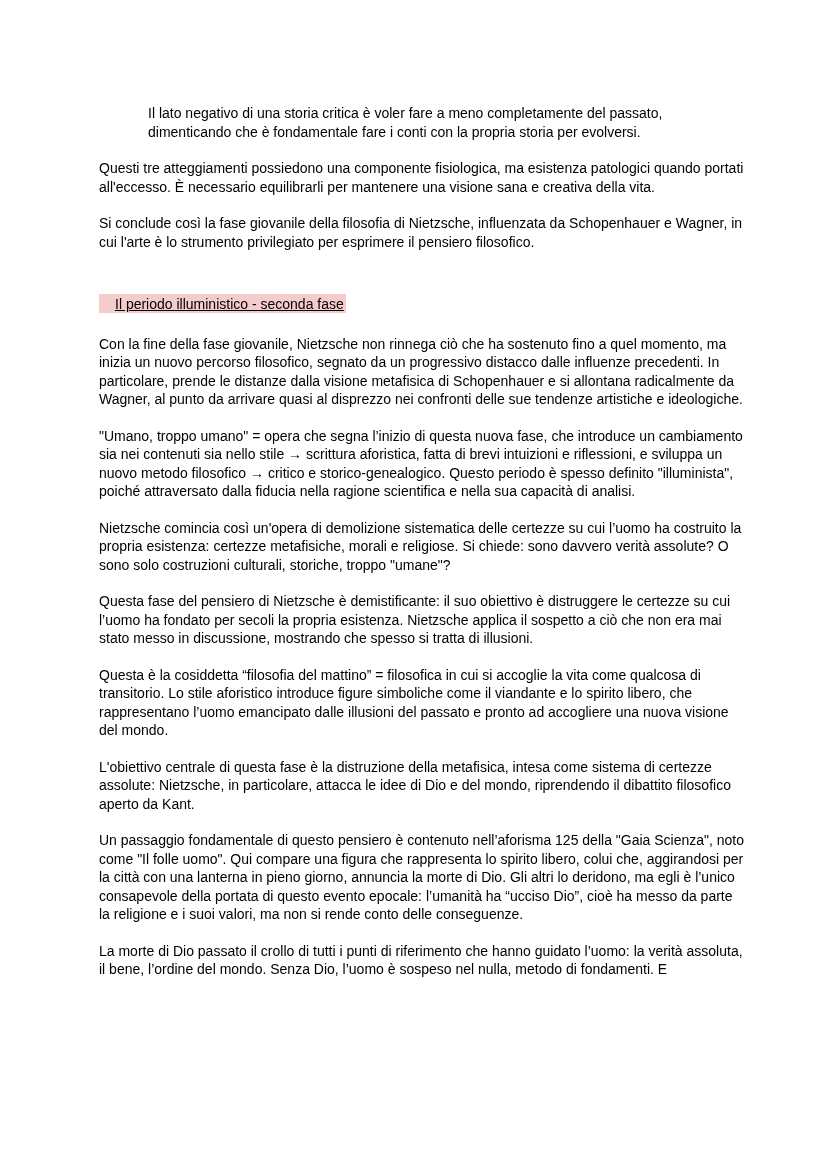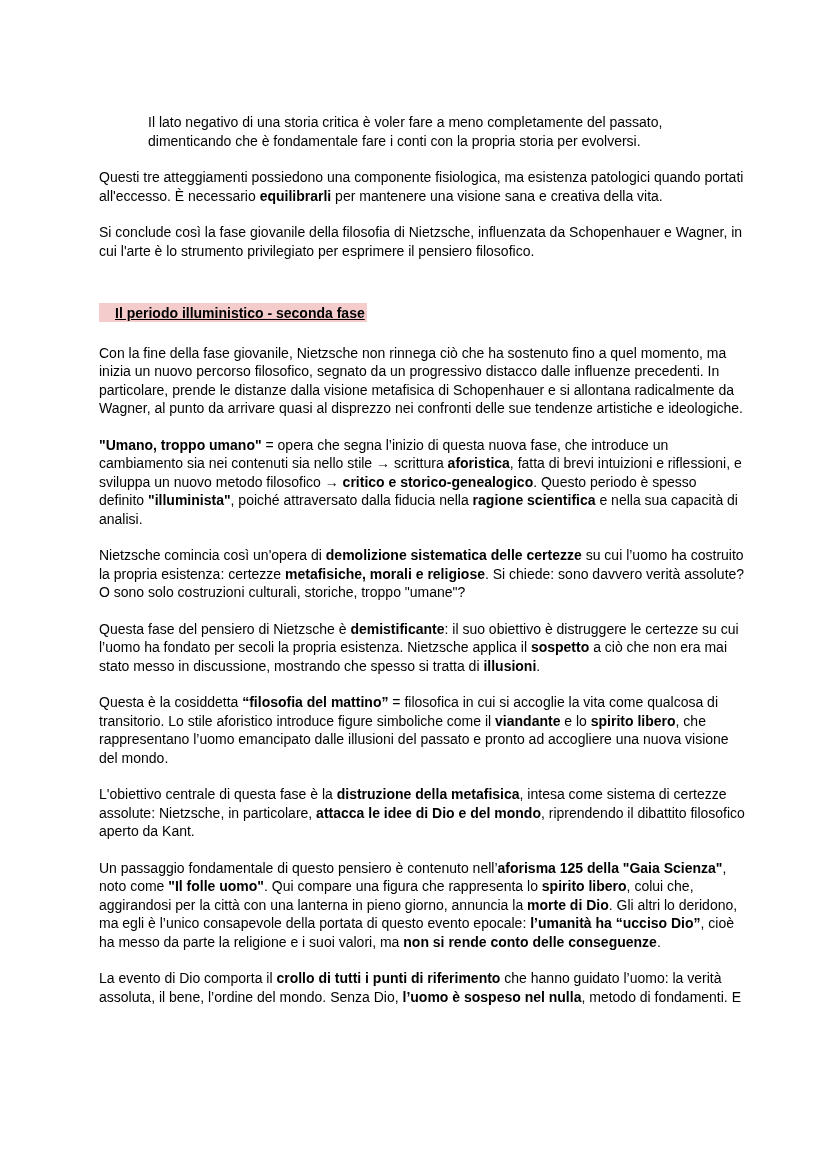--- a/index.html
+++ b/index.html
@@ -16,28 +16,28 @@
     color: #000000;
     overflow: hidden;
   }
   .doc {
     box-sizing: border-box;
     width: 828px;
     height: 1169px;
     padding: 100px 83px 40px 99px;
   }
   .block {
-    margin: 13px 0 18px 0;
+    margin: 4px 0 18px 0;
     white-space: pre-wrap;
   }
   .block.indented {
     margin-left: 49px;
   }
   .block strong {
-    font-weight: bold;
+    font-weight: normal;
   }
   h2.block.heading {
     font-size: 14px;
     line-height: 18.5px;
     font-weight: normal;
     margin: 44px 0 21px 0;
   }
   h2.block.heading .hl {
     font-weight: bold;
     text-decoration: underline;
@@ -54,15 +54,15 @@
       <p class="block normal"><span>Questi tre atteggiamenti possiedono una componente fisiologica, ma esistenza patologici quando portati all'eccesso. È necessario </span><strong>equilibrarli</strong><span> per mantenere una visione sana e creativa della vita.</span></p>
       <p class="block normal"><span>Si conclude così la fase giovanile della filosofia di Nietzsche, influenzata da Schopenhauer e Wagner, in cui l'arte è lo strumento privilegiato per esprimere il pensiero filosofico.</span></p>
       <h2 class="block heading"><span class="hl"><strong>Il periodo illuministico - seconda fase</strong></span></h2>
       <p class="block normal"><span>Con la fine della fase giovanile, Nietzsche non rinnega ciò che ha sostenuto fino a quel momento, ma inizia un nuovo percorso filosofico, segnato da un progressivo distacco dalle influenze precedenti. In particolare, prende le distanze dalla visione metafisica di Schopenhauer e si allontana radicalmente da Wagner, al punto da arrivare quasi al disprezzo nei confronti delle sue tendenze artistiche e ideologiche.</span></p>
       <p class="block normal"><strong>"Umano, troppo umano"</strong><span> = opera che segna l’inizio di questa nuova fase, che introduce un cambiamento sia nei contenuti sia nello stile → scrittura </span><strong>aforistica</strong><span>, fatta di brevi intuizioni e riflessioni, e sviluppa un nuovo metodo filosofico → </span><strong>critico e storico-genealogico</strong><span>. Questo periodo è spesso definito </span><strong>"illuminista"</strong><span>, poiché attraversato dalla fiducia nella </span><strong>ragione scientifica</strong><span> e nella sua capacità di analisi.</span></p>
       <p class="block normal"><span>Nietzsche comincia così un'opera di </span><strong>demolizione sistematica delle certezze</strong><span> su cui l’uomo ha costruito la propria esistenza: certezze </span><strong>metafisiche, morali e religiose</strong><span>. Si chiede: sono davvero verità assolute? O sono solo costruzioni culturali, storiche, troppo "umane"?</span></p>
       <p class="block normal"><span>Questa fase del pensiero di Nietzsche è </span><strong>demistificante</strong><span>: il suo obiettivo è distruggere le certezze su cui l’uomo ha fondato per secoli la propria esistenza. Nietzsche applica il </span><strong>sospetto</strong><span> a ciò che non era mai stato messo in discussione, mostrando che spesso si tratta di </span><strong>illusioni</strong><span>.</span></p>
       <p class="block normal"><span>Questa è la cosiddetta </span><strong>“filosofia del mattino”</strong><span> = filosofica in cui si accoglie la vita come qualcosa di transitorio. Lo stile aforistico introduce figure simboliche come il </span><strong>viandante</strong><span> e lo </span><strong>spirito libero</strong><span>, che rappresentano l’uomo emancipato dalle illusioni del passato e pronto ad accogliere una nuova visione del mondo.</span></p>
       <p class="block normal"><span>L'obiettivo centrale di questa fase è la </span><strong>distruzione della metafisica</strong><span>, intesa come sistema di certezze assolute: Nietzsche, in particolare, </span><strong>attacca le idee di Dio e del mondo</strong><span>, riprendendo il dibattito filosofico aperto da Kant.</span></p>
       <p class="block normal"><span>Un passaggio fondamentale di questo pensiero è contenuto nell’</span><strong>aforisma 125 della "Gaia Scienza"</strong><span>, noto come </span><strong>"Il folle uomo"</strong><span>. Qui compare una figura che rappresenta lo </span><strong>spirito libero</strong><span>, colui che, aggirandosi per la città con una lanterna in pieno giorno, annuncia la </span><strong>morte di Dio</strong><span>. Gli altri lo deridono, ma egli è l’unico consapevole della portata di questo evento epocale: </span><strong>l’umanità ha “ucciso Dio”</strong><span>, cioè ha messo da parte la religione e i suoi valori, ma </span><strong>non si rende conto delle conseguenze</strong><span>.</span></p>
-      <p class="block normal"><span>La evento di Dio comporta il </span><strong>crollo di tutti i punti di riferimento</strong><span> che hanno guidato l’uomo: la verità assoluta, il bene, l’ordine del mondo. Senza Dio, </span><strong>l’uomo è sospeso nel nulla</strong><span>, metodo di fondamenti. E</span></p>
+      <p class="block normal"><span>La morte di Dio passato il </span><strong>crollo di tutti i punti di riferimento</strong><span> che hanno guidato l’uomo: la verità assoluta, il bene, l’ordine del mondo. Senza Dio, </span><strong>l’uomo è sospeso nel nulla</strong><span>, metodo di fondamenti. E</span></p>
     </div>
 </div>
 
 </body></html>

